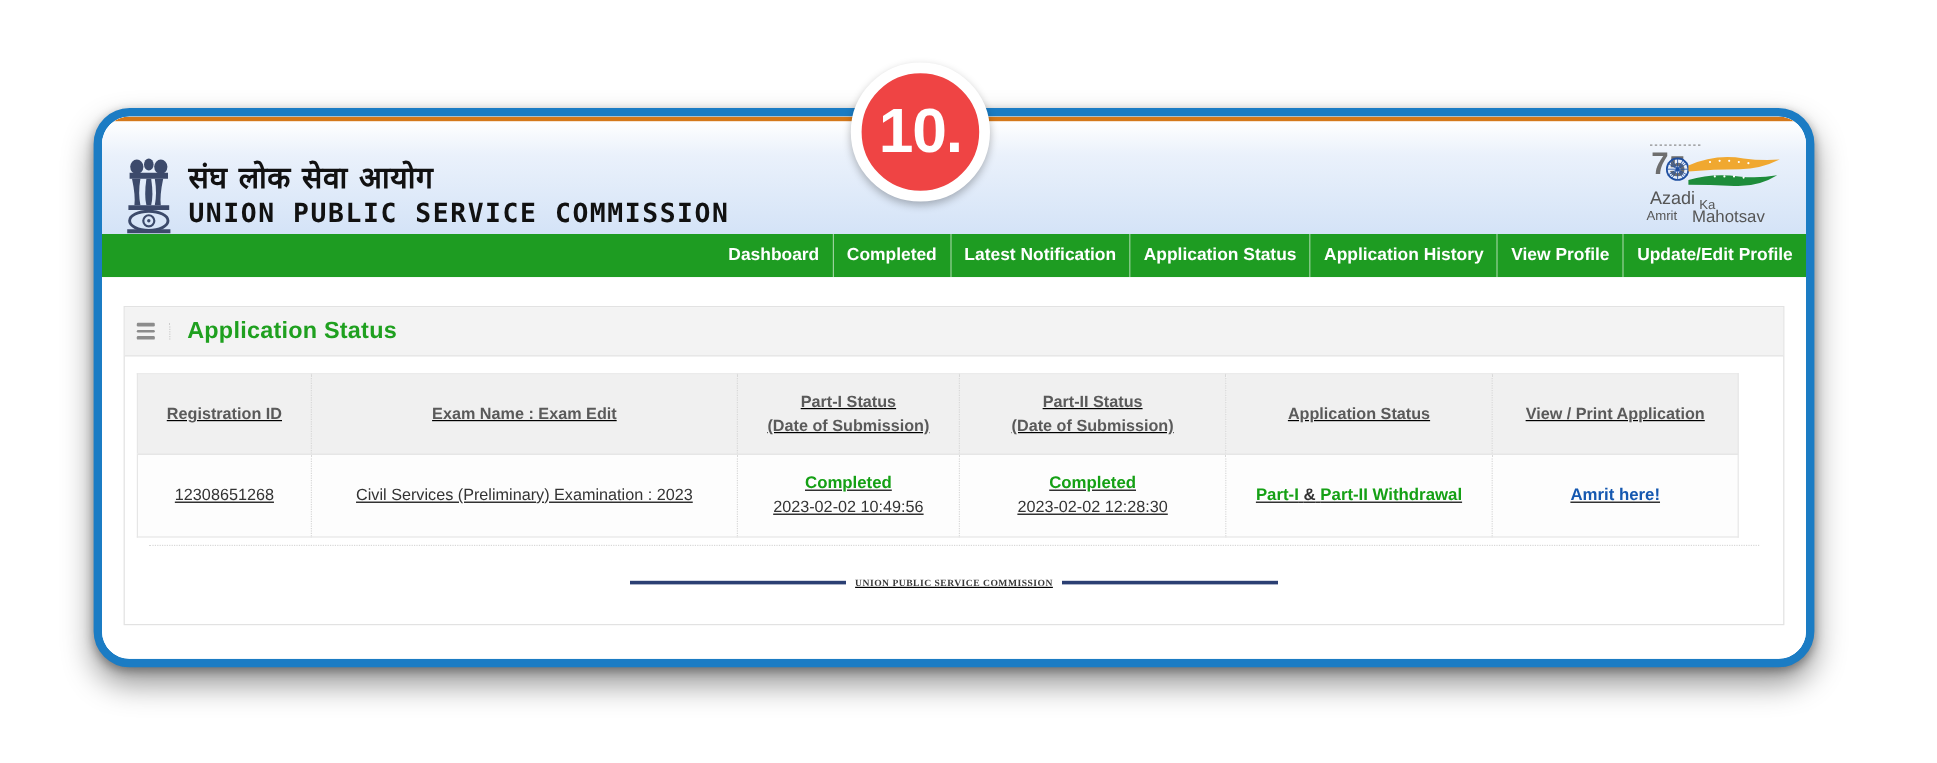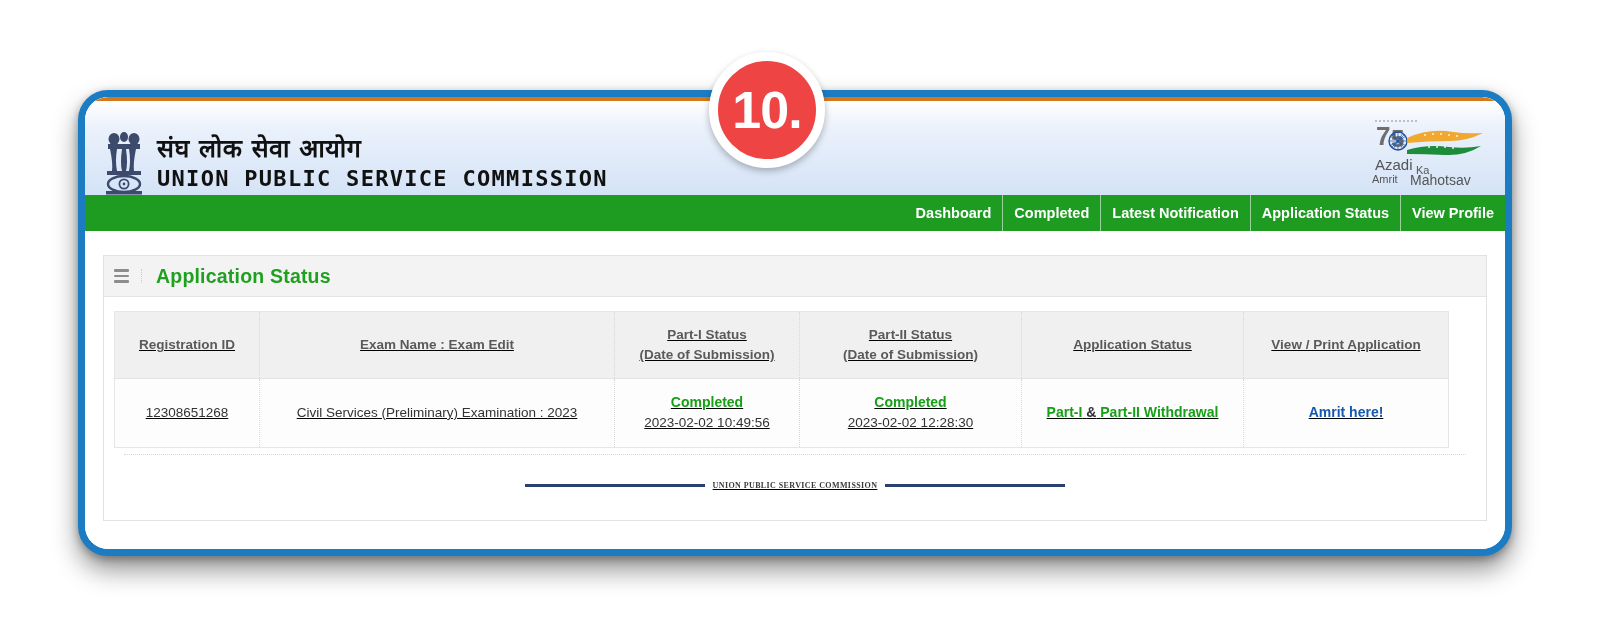--- a/index.html
+++ b/index.html
@@ -347,21 +347,23 @@
             <text x="43" y="70" font-family="Liberation Sans, sans-serif" font-size="14" fill="#555555">Mahotsav</text>
           </svg>
         </div>
       </div>
 
       <div class="navbar">
         <div class="nav-item">Dashboard</div>
         <div class="nav-item">Completed</div>
         <div class="nav-item">Latest Notification</div>
         <div class="nav-item">Application Status</div>
+        <div class="nav-item">Application History</div>
         <div class="nav-item">View Profile</div>
+        <div class="nav-item">Update/Edit Profile</div>
       </div>
 
       <div class="content">
 
         <div class="panel">
 
           <div class="panel-head">
             <span class="list-icon">
               <i></i>
                 <i></i>

